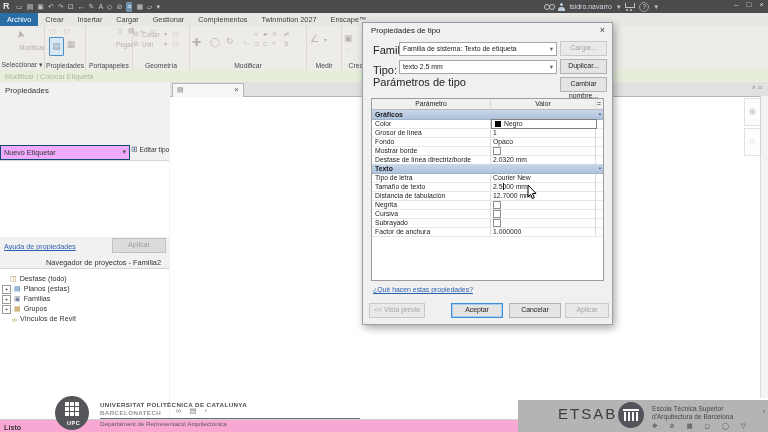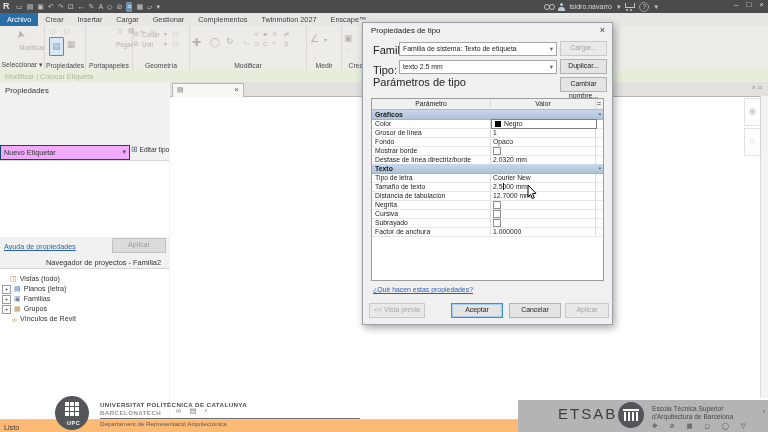--- a/index.html
+++ b/index.html
@@ -67,21 +67,21 @@
   .viewtab{position:absolute;left:2px;top:1px;width:70px;height:13px;background:#f6f6f4;border:1px solid #b5b5b5;border-bottom:none;}
   .viewtab .g{position:absolute;left:4px;top:2px;font-size:7px;color:#8a8a8a;}
   .viewtab .x{position:absolute;right:4px;top:1px;font-size:8px;color:#555;}
   .stripbtns{position:absolute;right:6px;top:2px;font-size:7px;color:#8f8f8f;}
   .scrollbar{position:absolute;right:0;top:14px;width:7px;height:309px;background:#f3f3f3;border-left:1px solid #dcdcdc;}
   .navbar{position:absolute;right:8px;top:16px;width:16px;height:56px;opacity:.55;}
   .navbtn{width:15px;height:26px;background:#fdfdfd;border:1px solid #c9c9c9;text-align:center;color:#a9a9a9;font-size:9px;line-height:24px;}
   .vcb{position:absolute;left:0;bottom:1px;height:12px;font-size:7.5px;color:#7d7d7d;}
   .vcb span{margin-left:6px;}
   
-  .statusbar{position:absolute;left:0;top:419px;width:675px;height:13px;background:#fdba74;border-top:1px solid #cfcfcf;}
+  .statusbar{position:absolute;left:0;top:419px;width:675px;height:13px;background:#f9a8d4;border-top:1px solid #cfcfcf;font-weight:bold;}
   .statusbar .ready{position:absolute;left:4px;top:3px;font-size:7.2px;color:#3a3a3a;}
   
   .dialog{position:absolute;left:362px;top:22px;width:249px;height:301px;background:#f0f0f0;border:1px solid #9aa0a8;box-shadow:2px 3px 8px rgba(0,0,0,.35);z-index:40;}
   .dlgtitle{position:absolute;left:8px;top:3px;font-size:7.8px;color:#1a1a1a;}
   .dlgclose{position:absolute;right:7px;top:2px;font-size:9px;color:#333;}
   .dlabel{position:absolute;font-size:11px;color:#222;}
   .dcombo{position:absolute;height:12px;background:#fff;border:1px solid #a6a6a6;}
   .dcombo .val{position:absolute;left:3px;top:2px;font-size:6.9px;color:#222;white-space:nowrap;}
   .dcombo .dd{position:absolute;right:3px;top:2px;font-size:6.5px;color:#666;}
   .dbtn{position:absolute;height:13px;background:#e4e4e4;border:1px solid #b2b2b2;font-size:6.9px;color:#222;text-align:center;line-height:12px;}
@@ -250,22 +250,22 @@
     </div>
     <span class="edittype">
       <span class="g">⊞</span>
       <span>Editar tipo</span>
     </span>
     <div class="palwhite"></div>
     <span class="helplink">Ayuda de propiedades</span>
     <span class="applybtn">Aplicar</span>
     <span class="pbheader">Navegador de proyectos - Familia2</span>
     <div class="pbtree" id="pbtree">
-        <div class="treeitem" style="left: 10px; top: 5px;"><span class="ticon" style="color: rgb(176, 141, 74);">◫</span><span>Vistas (todo)</span></div>
-        <div class="treeitem" style="left: 2px; top: 15px;"><span class="expbox">+</span><span class="ticon" style="color: rgb(77, 126, 191);">▤</span><span>Planos (letra)</span></div>
+        <div class="treeitem" style="left: 10px; top: 5px;"><span class="ticon" style="color: rgb(176, 141, 74);">◫</span><span>Desfase (todo)</span></div>
+        <div class="treeitem" style="left: 2px; top: 15px;"><span class="expbox">+</span><span class="ticon" style="color: rgb(77, 126, 191);">▤</span><span>Planos (estas)</span></div>
         <div class="treeitem" style="left: 2px; top: 25px;"><span class="expbox">+</span><span class="ticon" style="color: rgb(122, 138, 160);">▣</span><span>Familias</span></div>
         <div class="treeitem" style="left: 2px; top: 35px;"><span class="expbox">+</span><span class="ticon" style="color: rgb(192, 154, 80);">▦</span><span>Grupos</span></div>
         <div class="treeitem" style="left: 12px; top: 45px;"><span class="ticon" style="color: rgb(154, 168, 78);">∞</span><span>Vínculos de Revit</span></div>
       </div>
   </div>
 
   <div class="canvas">
     <div class="tabstrip">
       <div class="viewtab">
         <span class="g">▤</span>

